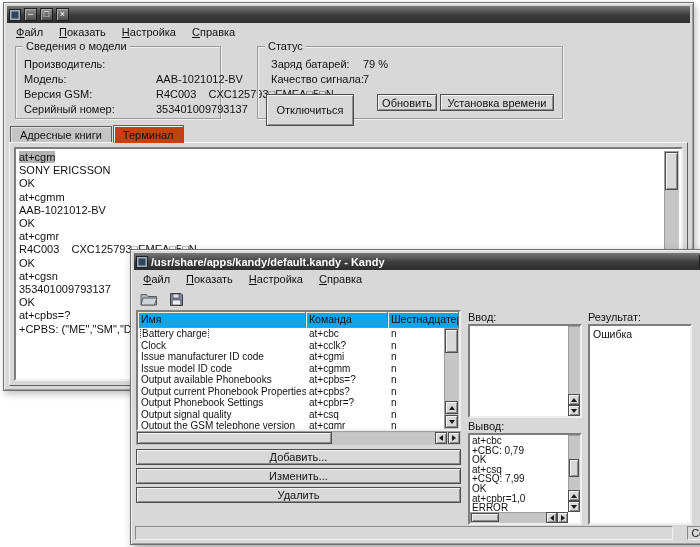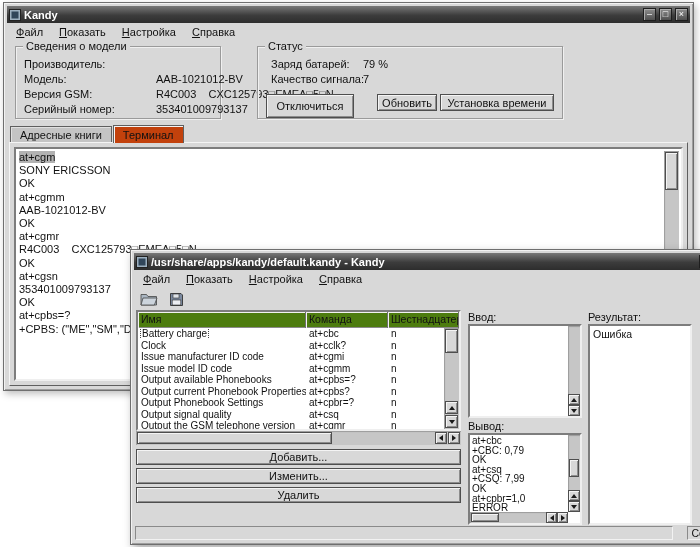--- a/index.html
+++ b/index.html
@@ -60,37 +60,37 @@
 
 
 #w1 .gb-model{left:8px;top:5px;width:206px;height:73px}
 #w1 .gb-status{left:250px;top:5px;width:306px;height:73px}
 #w1 .gb-model .r0{top:11px;left:8px}
 #w1 .gb-model .r1{top:26px;left:8px}
 #w1 .gb-model .r2{top:41px;left:8px}
 #w1 .gb-model .r3{top:56px;left:8px}
 #w1 .gb-status .r0{top:11px;left:13px}
 #w1 .gb-status .r1{top:26px;left:13px}
-#w1 .gb-status .b0{position:absolute;left:8px;top:47px;width:88px;height:24px}
+#w1 .gb-status .b0{position:absolute;left:8px;top:47px;width:88px;height:32px}
 #w1 .gb-status .b1{position:absolute;left:119px;top:47px;width:60px;height:17px}
 #w1 .gb-status .b2{position:absolute;left:182px;top:47px;width:114px;height:17px}
 #w1 .tabs{left:3px;top:84px}
 #w1 .pane{left:2px;top:101px;right:2px;bottom:1px}
 #w1 .term{position:absolute;left:4px;top:4px;right:4px;bottom:4px;background:#fff;
           border:2px solid;border-color:#7d7d7d #efefef #efefef #7d7d7d;overflow:hidden}
 #w1 .termtext{position:absolute;left:3px;top:2px;right:20px;bottom:2px;font-size:11px;line-height:13.2px}
 .tline{white-space:pre}
 #w1 .sel{background:#b2b2b2}
 #w1 .termsb{right:2px;top:2px;bottom:2px;width:15px}
 
 
 #w2 .tablewrap{position:absolute;left:2px;top:0;width:325px;height:121px;background:#fff;
                border:2px solid;border-color:#7d7d7d #efefef #efefef #7d7d7d}
 #w2 .thead{position:absolute;left:0;top:0;right:0;height:16px;display:flex}
-.hcell{background:#4d7c0f;border-right:1px solid #6f6f6f;box-shadow:inset 1px 1px 0 #f2f2f2,inset 0 -1px 0 #8a8a8a;
+.hcell{background:#0ea5e9;border-right:1px solid #6f6f6f;box-shadow:inset 1px 1px 0 #f2f2f2,inset 0 -1px 0 #8a8a8a;
        padding:1px 3px;font-size:10.5px;overflow:hidden;white-space:nowrap}
 .hc1{flex:0 0 168px}.hc2{flex:0 0 82px}.hc3{flex:1}
 #w2 .tbody{position:absolute;left:0;top:16px;right:15px;bottom:0;background:#fff;overflow:hidden}
 .trow{display:flex;height:11.5px;align-items:center}
 .tcell{padding:0 3px;font-size:10px;white-space:nowrap;overflow:hidden}
 .tc1{flex:0 0 168px}.tc2{flex:0 0 82px}.tc3{flex:1}
 .trow.selected .tc1 span{outline:1px dotted #444;display:inline-block;padding:0 1px}
 #w2 .tvscroll{right:0;top:16px;bottom:0;width:15px}
 #w2 .thscroll{left:2px;top:121px;width:325px;height:14px}
 #w2 .cmdbtn{position:absolute;left:2px;width:325px;height:16px}
@@ -110,21 +110,20 @@
 <body>
 
 <div class="win" id="w1">
   <div class="titlebar">
     <span class="appicon">
       <svg width="12" height="12" viewBox="0 0 12 12">
           <rect x="0.5" y="0.5" width="11" height="11" fill="#9db0c0" stroke="#222"></rect>
           <rect x="2.5" y="2.5" width="7" height="7" fill="#31465a"></rect>
         </svg>
     </span>
-    <span class="ttl">Kandy</span>
     <span class="tbtn">–</span>
     <span class="tbtn">□</span>
     <span class="tbtn">×</span>
   </div>
   <div class="menubar">
     <span class="mitem">Файл</span>
     <span class="mitem">Показать</span>
     <span class="mitem">Настройка</span>
     <span class="mitem">Справка</span>
   </div>

